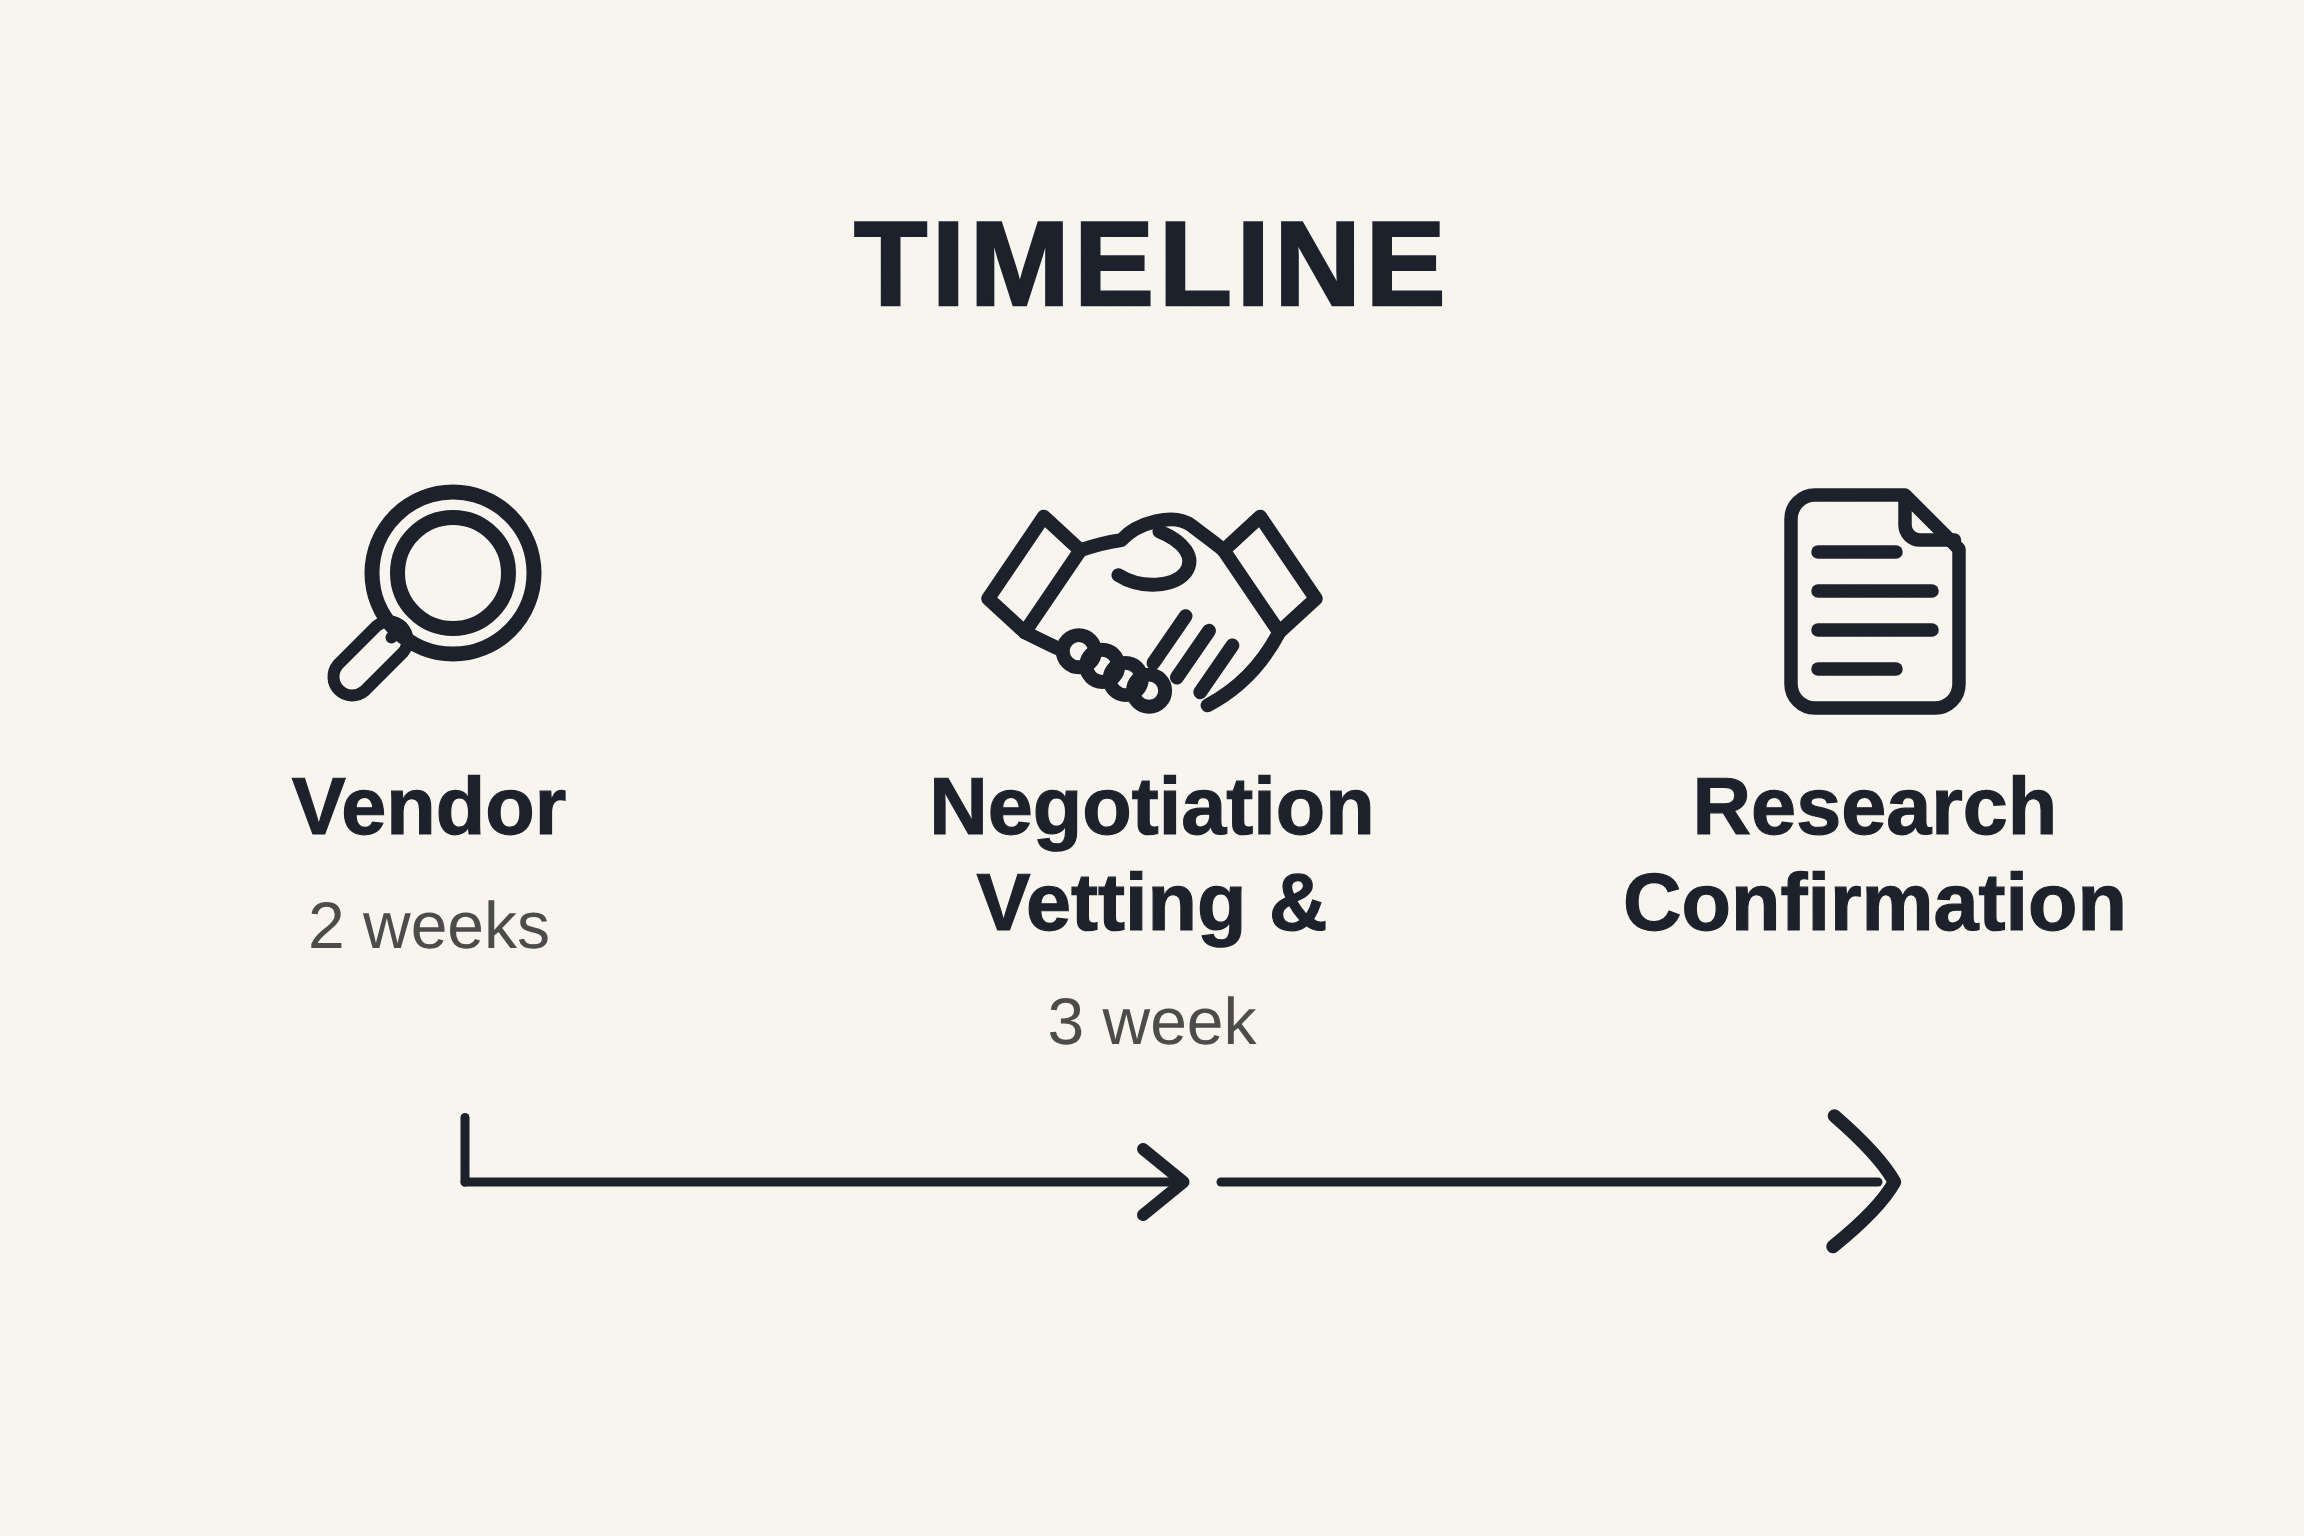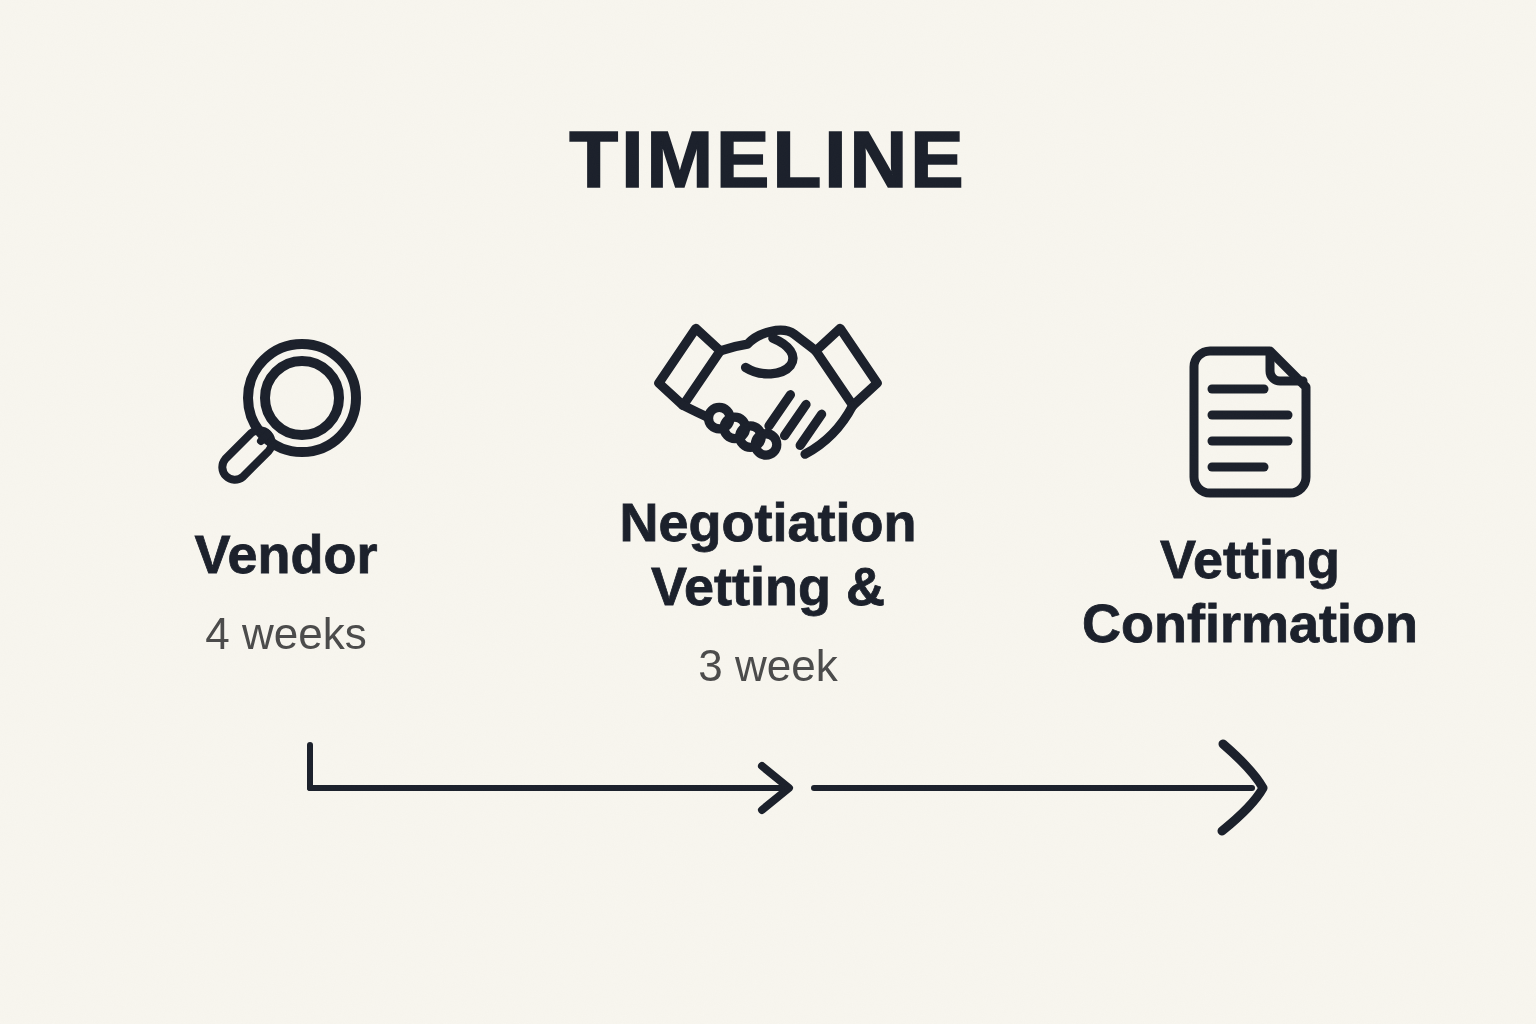--- a/index.html
+++ b/index.html
@@ -19,35 +19,34 @@
     width: 1536px; height: 1024px;
     background: var(--bg);
     overflow: hidden;
   }
   .grain {
     position: absolute; inset: 0;
     pointer-events: none;
     opacity: .5;
   }
   .page-title {
-    margin: 0;
+    margin: 16px;
     padding-top: 118px;
     text-align: center;
     font-size: 80px;
     line-height: 84px;
     font-weight: 700;
     letter-spacing: 3px;
     color: var(--ink);
     -webkit-text-stroke: 1.6px var(--ink);
   }
   .stages {
     display: flex;
     margin-top: 88px;
     padding: 0 45px;
-    align-items: center;
   }
   .stage {
     flex: 1 1 0;
     text-align: center;
   }
   .icon-box {
     height: 190px;
     display: flex;
     align-items: center;
     justify-content: center;
@@ -90,21 +89,21 @@
         <svg width="152" height="164" viewBox="0 0 152 164" fill="none" stroke="currentColor" stroke-linecap="round" stroke-linejoin="round">
           <circle cx="92" cy="63" r="54" stroke-width="10"></circle>
           <circle cx="92" cy="63" r="37" stroke-width="10"></circle>
           <path stroke-width="8" d="M58.8 115.8 L32.8 141.8 A12.5 12.5 0 0 1 15.2 124.2 L41.2 98.2 A12.5 12.5 0 0 1 58.8 115.8 Z"></path>
           <path stroke-width="8" d="M51 106 L58 99"></path>
         </svg>
       </div>
       <div class="stage-label">
         <span>Vendor</span>
       </div>
-      <div class="stage-duration">4 weeks</div>
+      <div class="stage-duration">2 weeks</div>
     </div>
 
     <div class="stage">
       <div class="icon-box">
         <svg width="236" height="156" viewBox="0 0 240 160" fill="none" stroke="currentColor" stroke-width="9.5" stroke-linecap="round" stroke-linejoin="round">
 
           <path d="M8 78 L46 22 L71 45 L33 101 Z"></path>
 
           <path d="M232 78 L194 22 L169 45 L207 101 Z"></path>
 
@@ -141,21 +140,21 @@
 
           <path d="M86 12 V30 A10 10 0 0 0 96 40 H119"></path>
 
           <path d="M28 48 H80"></path>
           <path d="M28 74 H104"></path>
           <path d="M28 100 H104"></path>
           <path d="M28 126 H80"></path>
         </svg>
       </div>
       <div class="stage-label">
-        <span>Vetting</span>
+        <span>Research</span>
         <span>Confirmation</span>
       </div>
     </div>
 
   </div>
 
   <svg class="arrows" viewBox="0 0 1536 120" fill="none" stroke="currentColor" stroke-linecap="round">
     <g>
       <path d="M310 17 V60" stroke-width="6"></path>
       <path d="M310 60 H784" stroke-width="6"></path>

